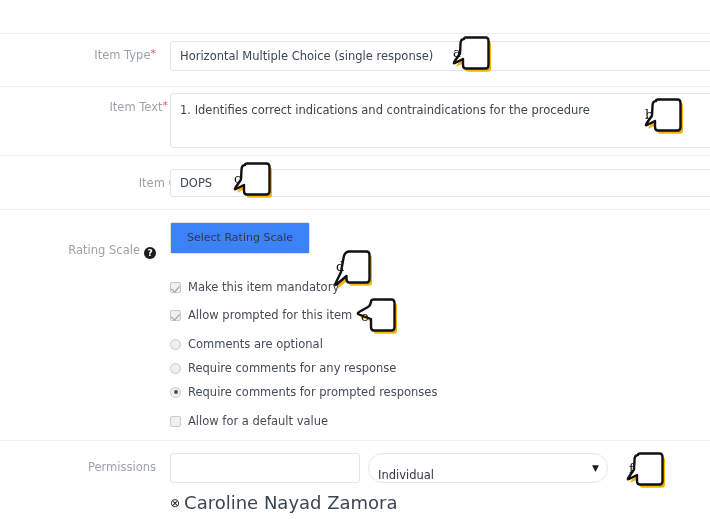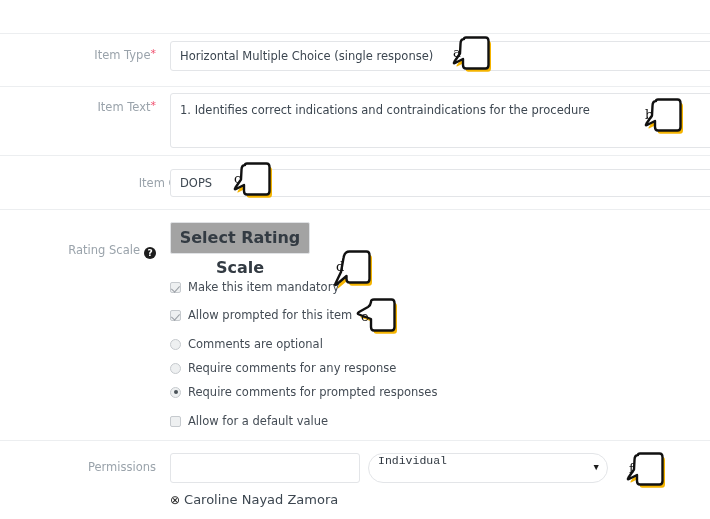--- a/index.html
+++ b/index.html
@@ -95,26 +95,26 @@
     padding: 9px 9px;
     line-height: 15px;
     font-family: "DejaVu Sans", "Liberation Sans", sans-serif;
     resize: none;
     outline: none;
   }
 
   .btn-select-scale {
     position: absolute;
     box-sizing: border-box;
-    background: #a3a3a3;
+    background: #3b82f6;
     border: 1px solid #e0e2e5;
     border-radius: 2px;
-    font-size: 16px;
+    font-size: 11px;
     color: #333b43;
-    font-weight: bold;
+    font-weight: normal;
     text-align: center;
     font-family: "DejaVu Sans", "Liberation Sans", sans-serif;
     cursor: pointer;
   }
 
   
   .opt-row {
     position: absolute;
     display: flex;
     align-items: center;
@@ -176,23 +176,22 @@
   .select-box {
     position: absolute;
     box-sizing: border-box;
     background: #ffffff;
     border: 1px solid #e3e5e8;
     border-radius: 15px;
     font-size: 11.5px;
     color: #2f3740;
     padding: 0 9px;
     display: flex;
-    align-items: flex-start;
+    align-items: flex-end;
     cursor: pointer;
-    font-family: Liberation Mono, monospace;
   }
   .select-caret {
     position: absolute;
     right: 8px;
     top: 50%;
     transform: translateY(-50%);
     font-size: 9px;
     color: #1c1c1c;
     line-height: 1;
   }
@@ -204,21 +203,21 @@
     align-items: center;
     white-space: nowrap;
   }
   .chip-remove {
     font-size: 12px;
     color: #1d1d1d;
     line-height: 1;
     margin-right: 4px;
   }
   .chip-name {
-    font-size: 13px;
+    font-size: 18px;
     color: #3c4650;
   }
 
   
   .callout {
     position: absolute;
     width: 46px;
     height: 36px;
   }
   .callout svg {
@@ -243,21 +242,21 @@
   <div class="row-sep" style="top:33px"></div>
   <div class="row-sep" style="top:86px"></div>
   <div class="row-sep" style="top:155px"></div>
   <div class="row-sep" style="top:209px"></div>
   <div class="row-sep" style="top:440px"></div>
 
   <div class="field-label" style="left:0; top:48px; width:156px;"><span>Item Type</span><span class="req-star">*</span></div>
 
   <input class="text-input" type="text" style="left: 170px; top: 41px; width: 560px; height: 30px; line-height: 28px;" value="Horizontal Multiple Choice (single response)">
 
-  <div class="field-label" style="left:0; top:100px; width:156px;"><span>Item Text</span><span class="req-star">*</span></div>
+  <div class="field-label" style="left:0; top:100px; width:156px;padding-left:12px;"><span>Item Text</span><span class="req-star">*</span></div>
 
   <textarea class="text-area" style="left: 170px; top: 93px; width: 560px; height: 55px;">1. Identifies correct indications and contraindications for the procedure</textarea>
 
   <div class="field-label" style="left:0; top:176px; width:156px;margin-left:42px;">Item Code</div>
 
   <input class="text-input" type="text" style="left: 170px; top: 169px; width: 560px; height: 28px; line-height: 26px;" value="DOPS">
 
   <div class="field-label" style="left:0; top:243px; width:156px;"><span>Rating Scale</span><span class="help-icon">?</span></div>
 
   <div class="btn-select-scale" style="left:170px; top:222px; width:140px; height:32px; line-height:30px;">Select Rating Scale</div>

